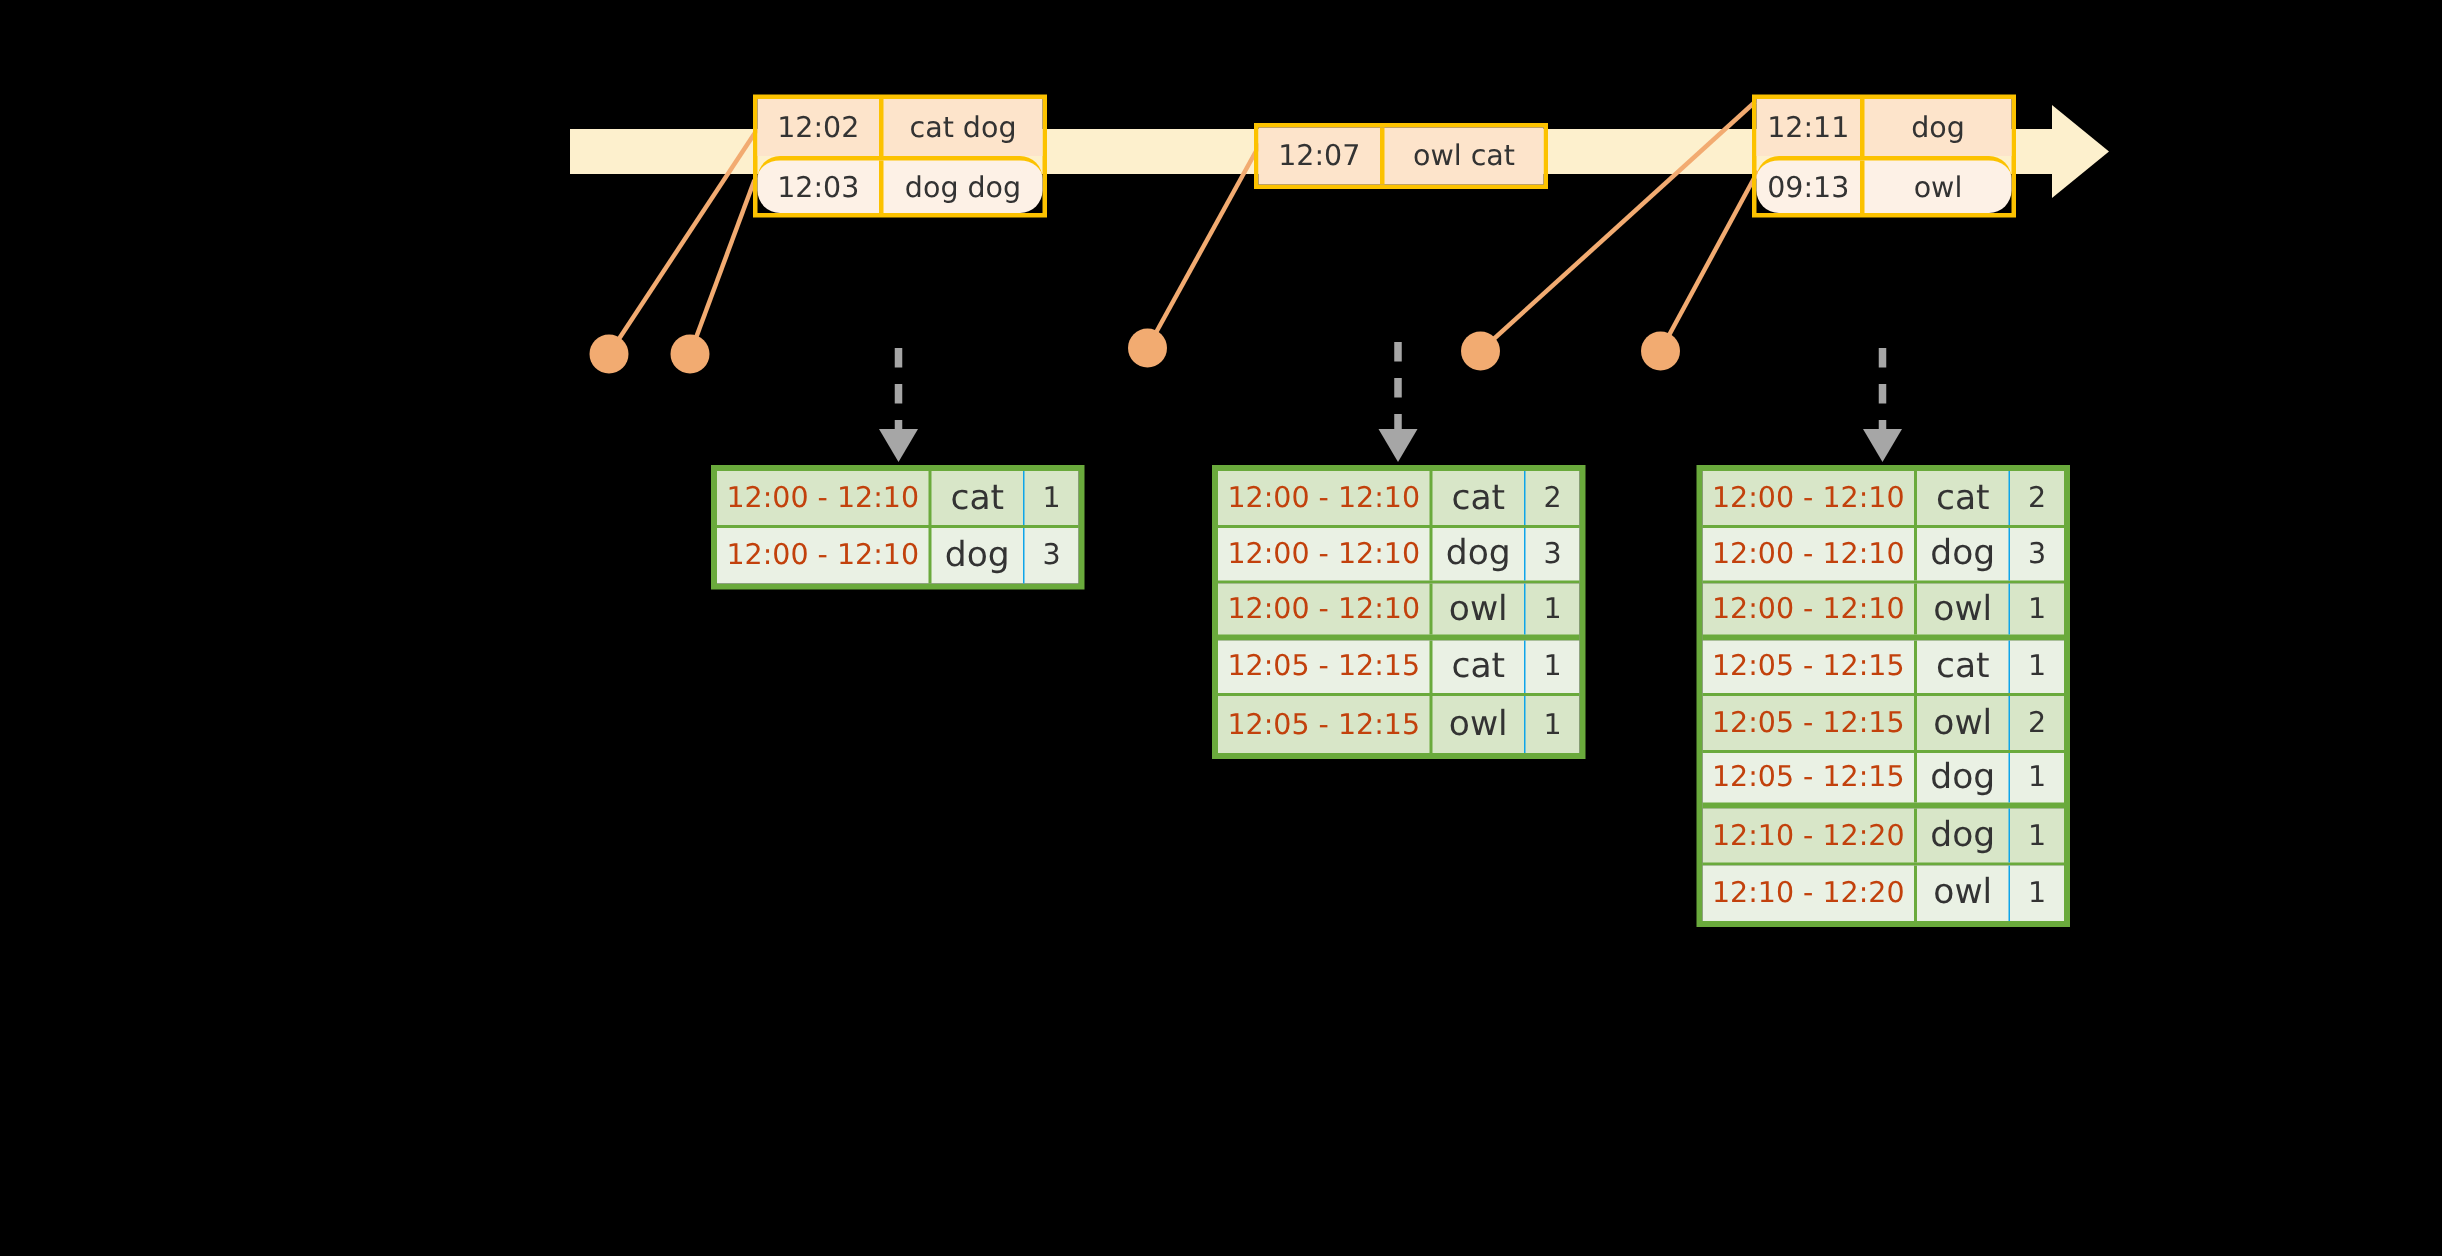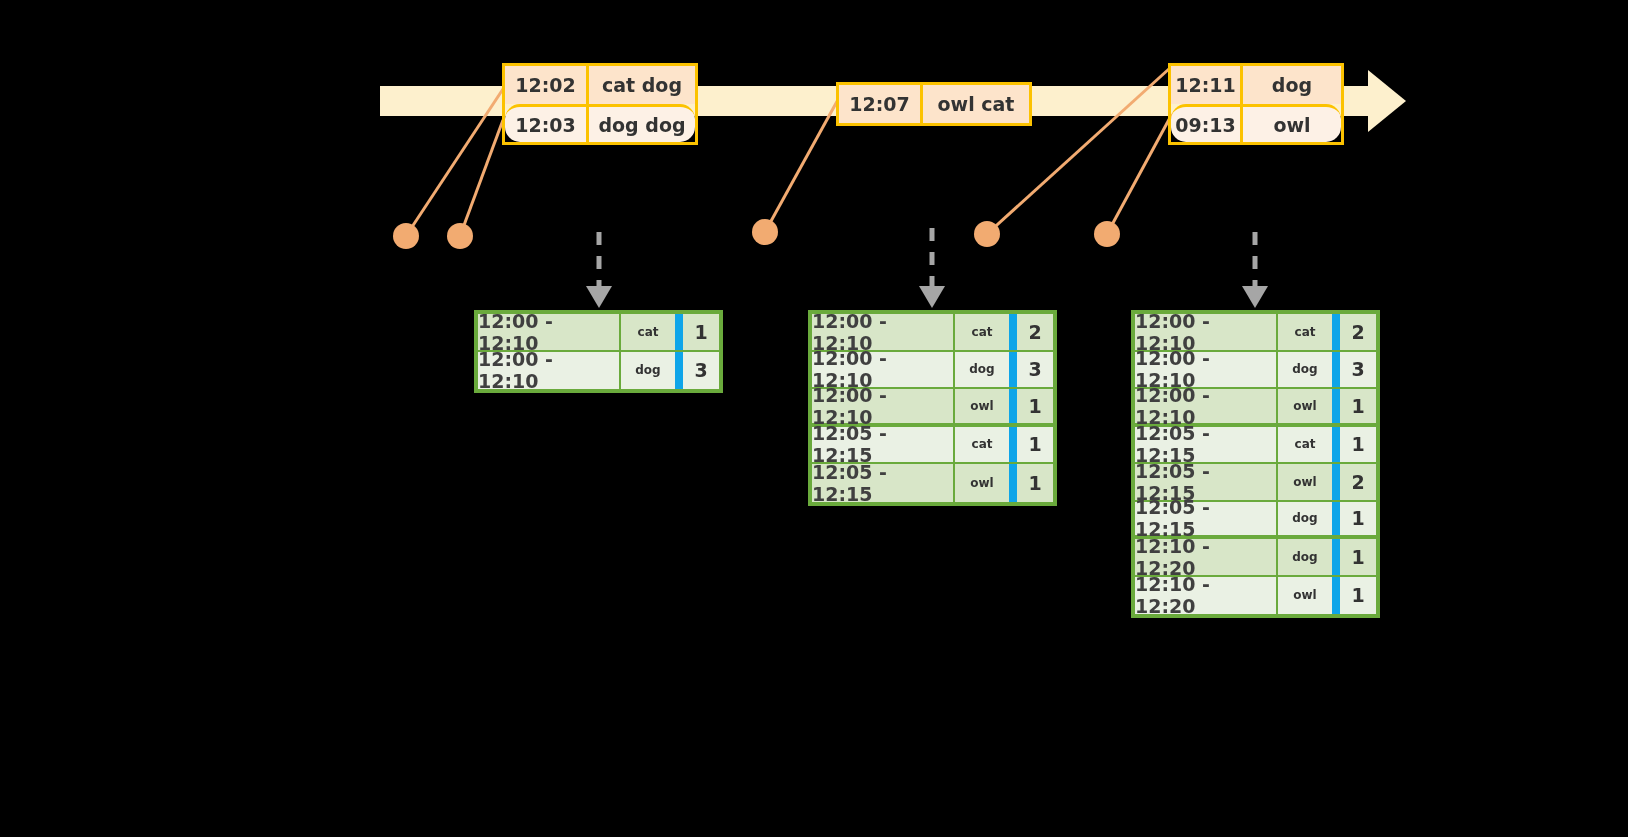--- a/index.html
+++ b/index.html
@@ -13,21 +13,20 @@
     position: relative;
     overflow: hidden;
     font-family: "DejaVu Sans", sans-serif;
   }
   #stage {
     position: absolute;
     left: 0; top: 0;
     width: 1628px;
     height: 837px;
     background: #000000;
-    font-weight: bold;
   }
 
   
   .timeline-bar {
     position: absolute;
     left: 380px;
     top: 86px;
     width: 990px;
     height: 30px;
     background: #fdf0cd;
@@ -110,31 +109,31 @@
   }
   .agg-row:last-child { border-bottom: none; }
   .agg-row.win-edge { border-bottom: 4px solid #6aaa3c; }
   .agg-row.shade-a { background: #d8e6c8; }
   .agg-row.shade-b { background: #eaf1e4; }
   .agg-win {
     display: flex;
     align-items: center;
     justify-content: center;
     font-size: 19px;
-    color: #404040;
+    color: #c2410c;
     border-right: 2px solid #6aaa3c;
     box-sizing: border-box;
   }
   .agg-key {
     display: flex;
     align-items: center;
     justify-content: center;
-    font-size: 12px;
-    color: #333333;
-    border-right: 8px solid #0ea5e9;
+    font-size: 23px;
+    color: #333333;
+    border-right: 1px solid #0ea5e9;
     box-sizing: border-box;
   }
   .agg-cnt {
     display: flex;
     align-items: center;
     justify-content: center;
     font-size: 19px;
     color: #333333;
     box-sizing: border-box;
   }

